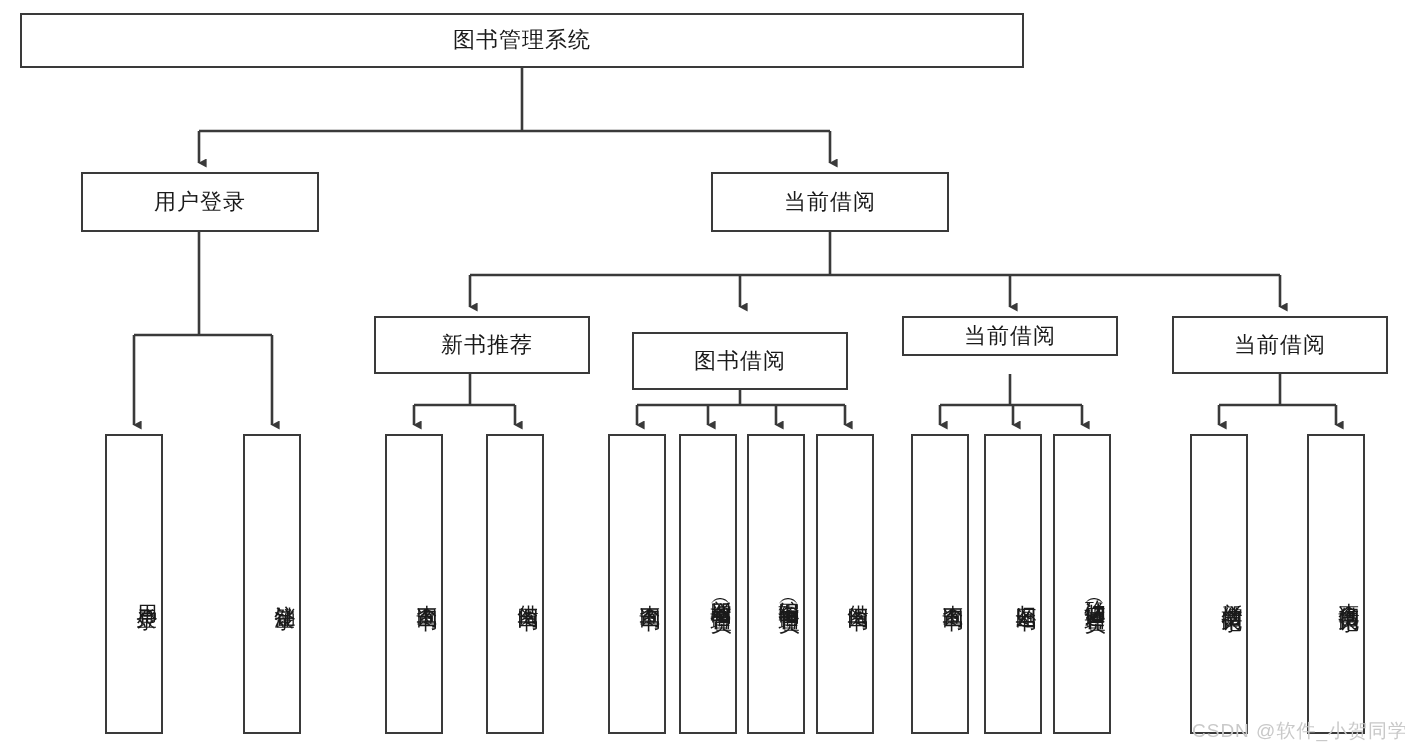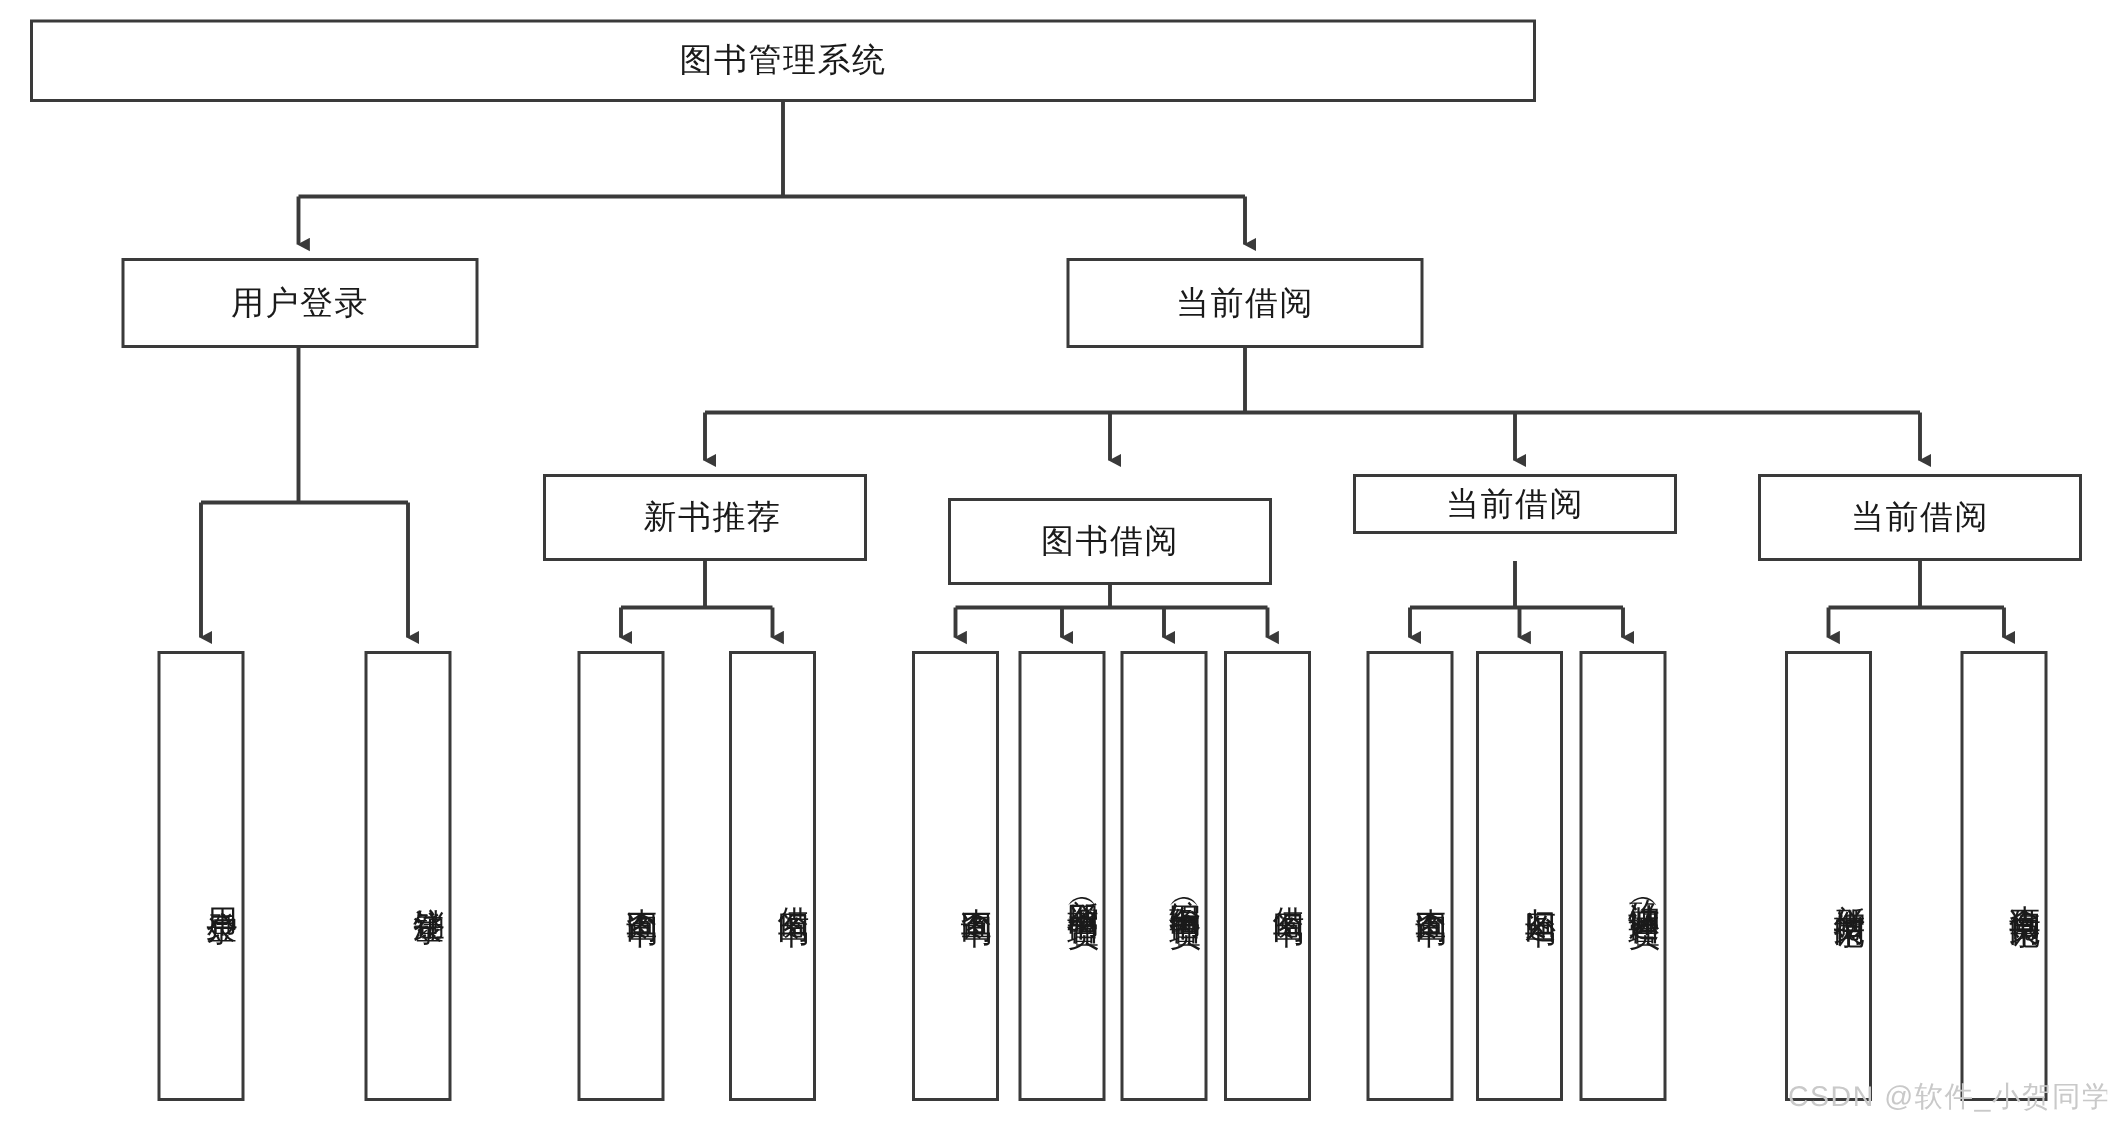--- a/index.html
+++ b/index.html
@@ -120,21 +120,21 @@
 
   <div id="level2-layer">
       <div class="node horiz" style="left: 81px; top: 172px; width: 238px; height: 60px;">
         <span>用户登录</span>
       </div>
       <div class="node horiz" style="left: 711px; top: 172px; width: 238px; height: 60px;">
         <span>当前借阅</span>
       </div>
     </div>
   <div id="level3-layer">
-      <div class="node horiz" style="left: 362px; top: 316px; width: 216px; height: 58px; padding-left: 10px;">
+      <div class="node horiz" style="left: 374px; top: 316px; width: 216px; height: 58px; padding-left: 10px;">
         <span>新书推荐</span>
       </div>
       <div class="node horiz" style="left: 632px; top: 332px; width: 216px; height: 58px;">
         <span>图书借阅</span>
       </div>
       <div class="node horiz" style="left: 902px; top: 316px; width: 216px; height: 40px;">
         <span>当前借阅</span>
       </div>
       <div class="node horiz" style="left: 1172px; top: 316px; width: 216px; height: 58px;">
         <span>当前借阅</span>

